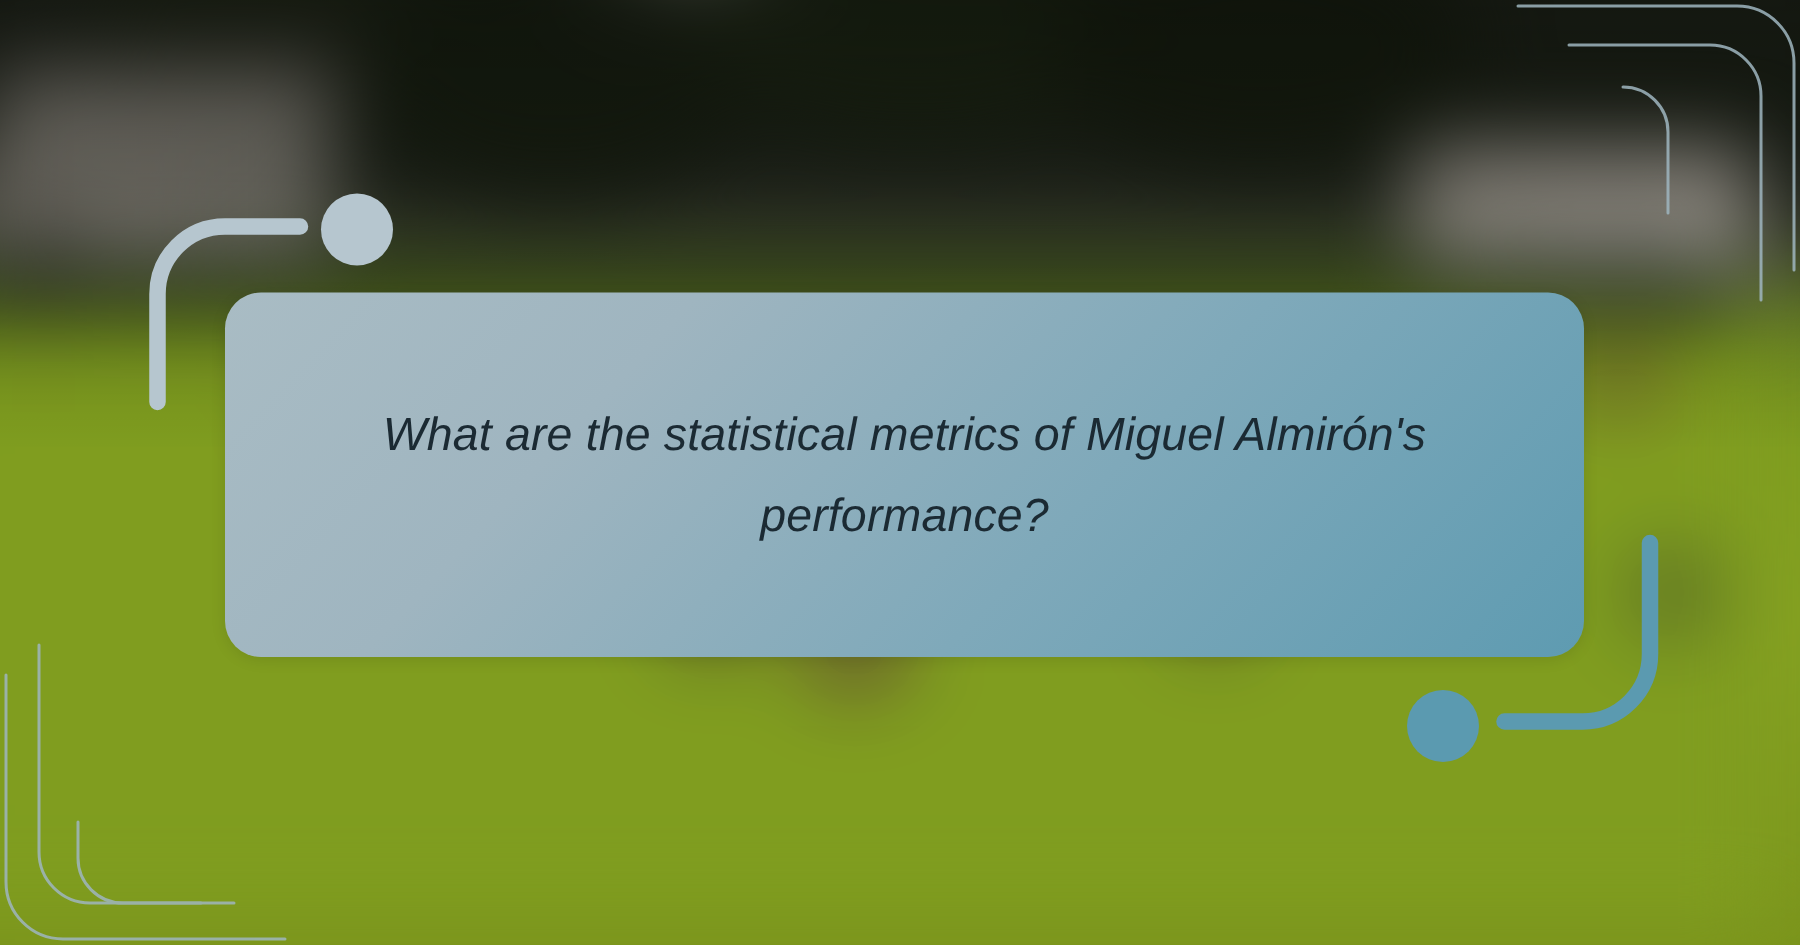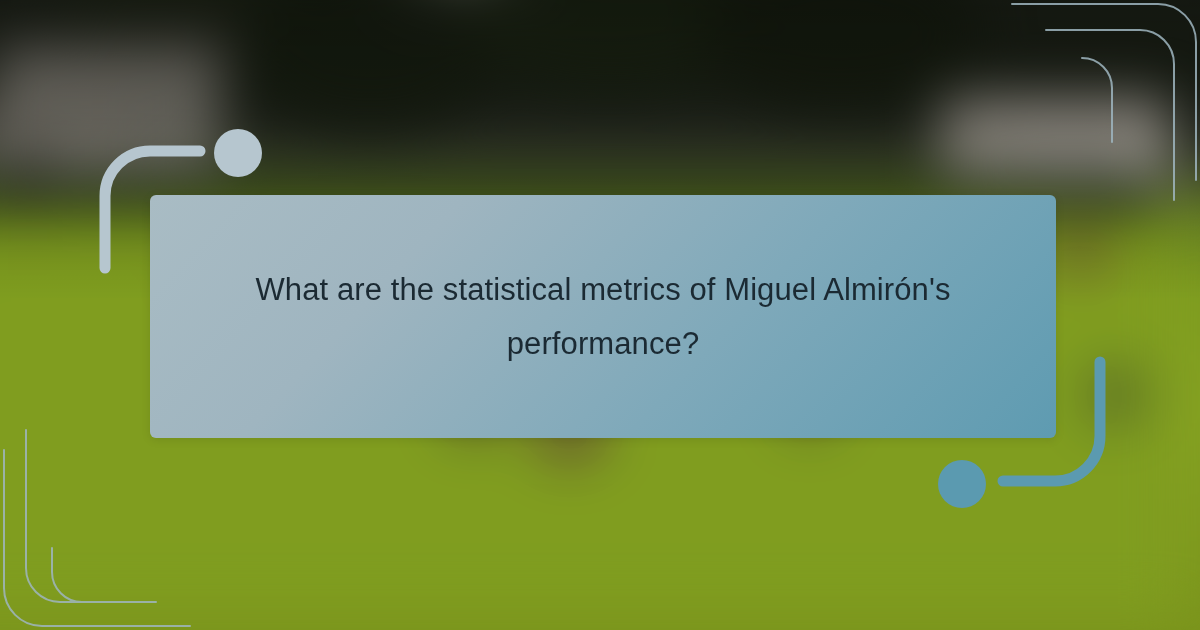--- a/index.html
+++ b/index.html
@@ -128,28 +128,29 @@
     pointer-events: none;
   }
 
   
   .card {
     position: absolute;
     left: 150px;
     top: 195px;
     width: 906px;
     height: 243px;
-    border-radius: 6px;
+    border-radius: 24px;
     background: linear-gradient(133deg, #a9bcc4 0%, #9fb5c0 28%, #7fa9ba 62%, #5e9bb1 100%);
     box-shadow: 0 2px 10px rgba(0,0,0,.10);
     display: flex;
     align-items: center;
     justify-content: center;
     box-sizing: border-box;
     padding: 0 56px;
+    font-style: italic;
   }
   .card-text {
     font-size: 31px;
     line-height: 54px;
     font-weight: 500;
     color: #1b2a33;
     text-align: center;
     letter-spacing: .1px;
     max-width: 720px;
   }

